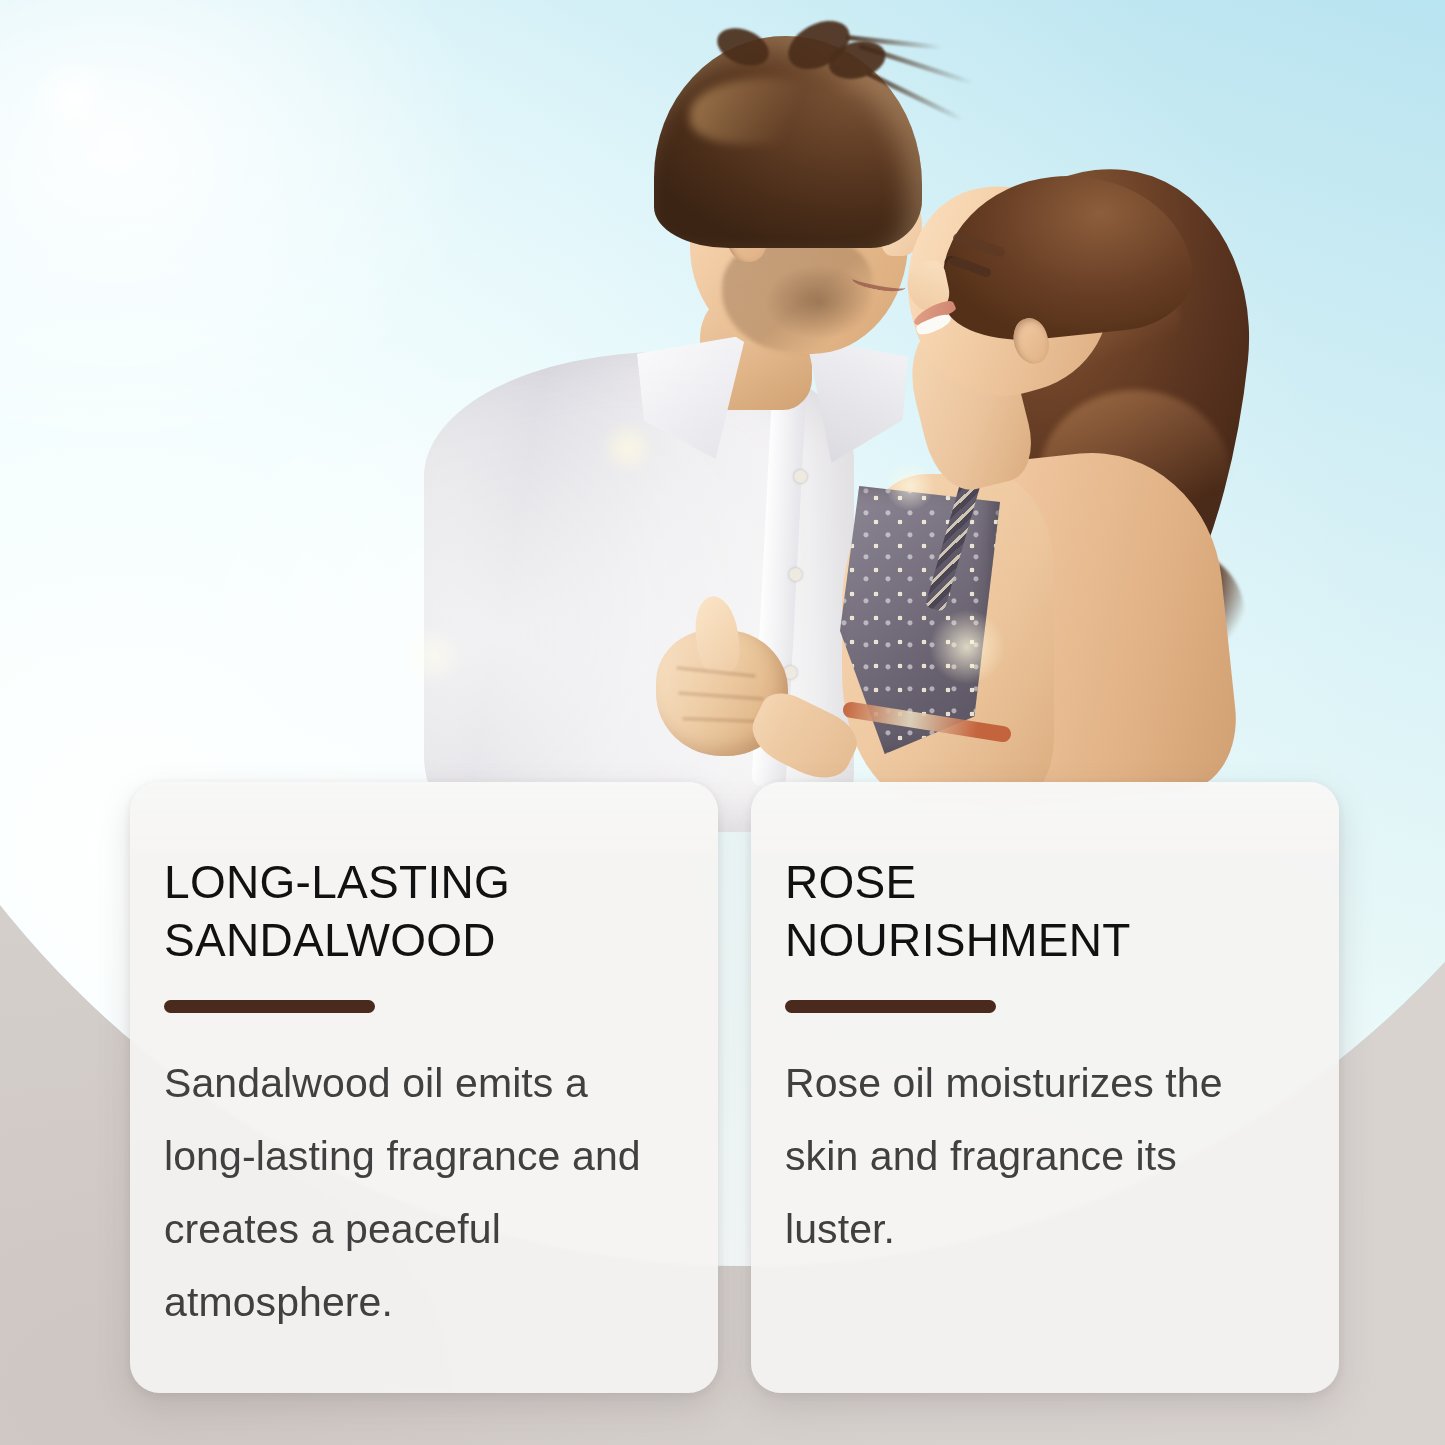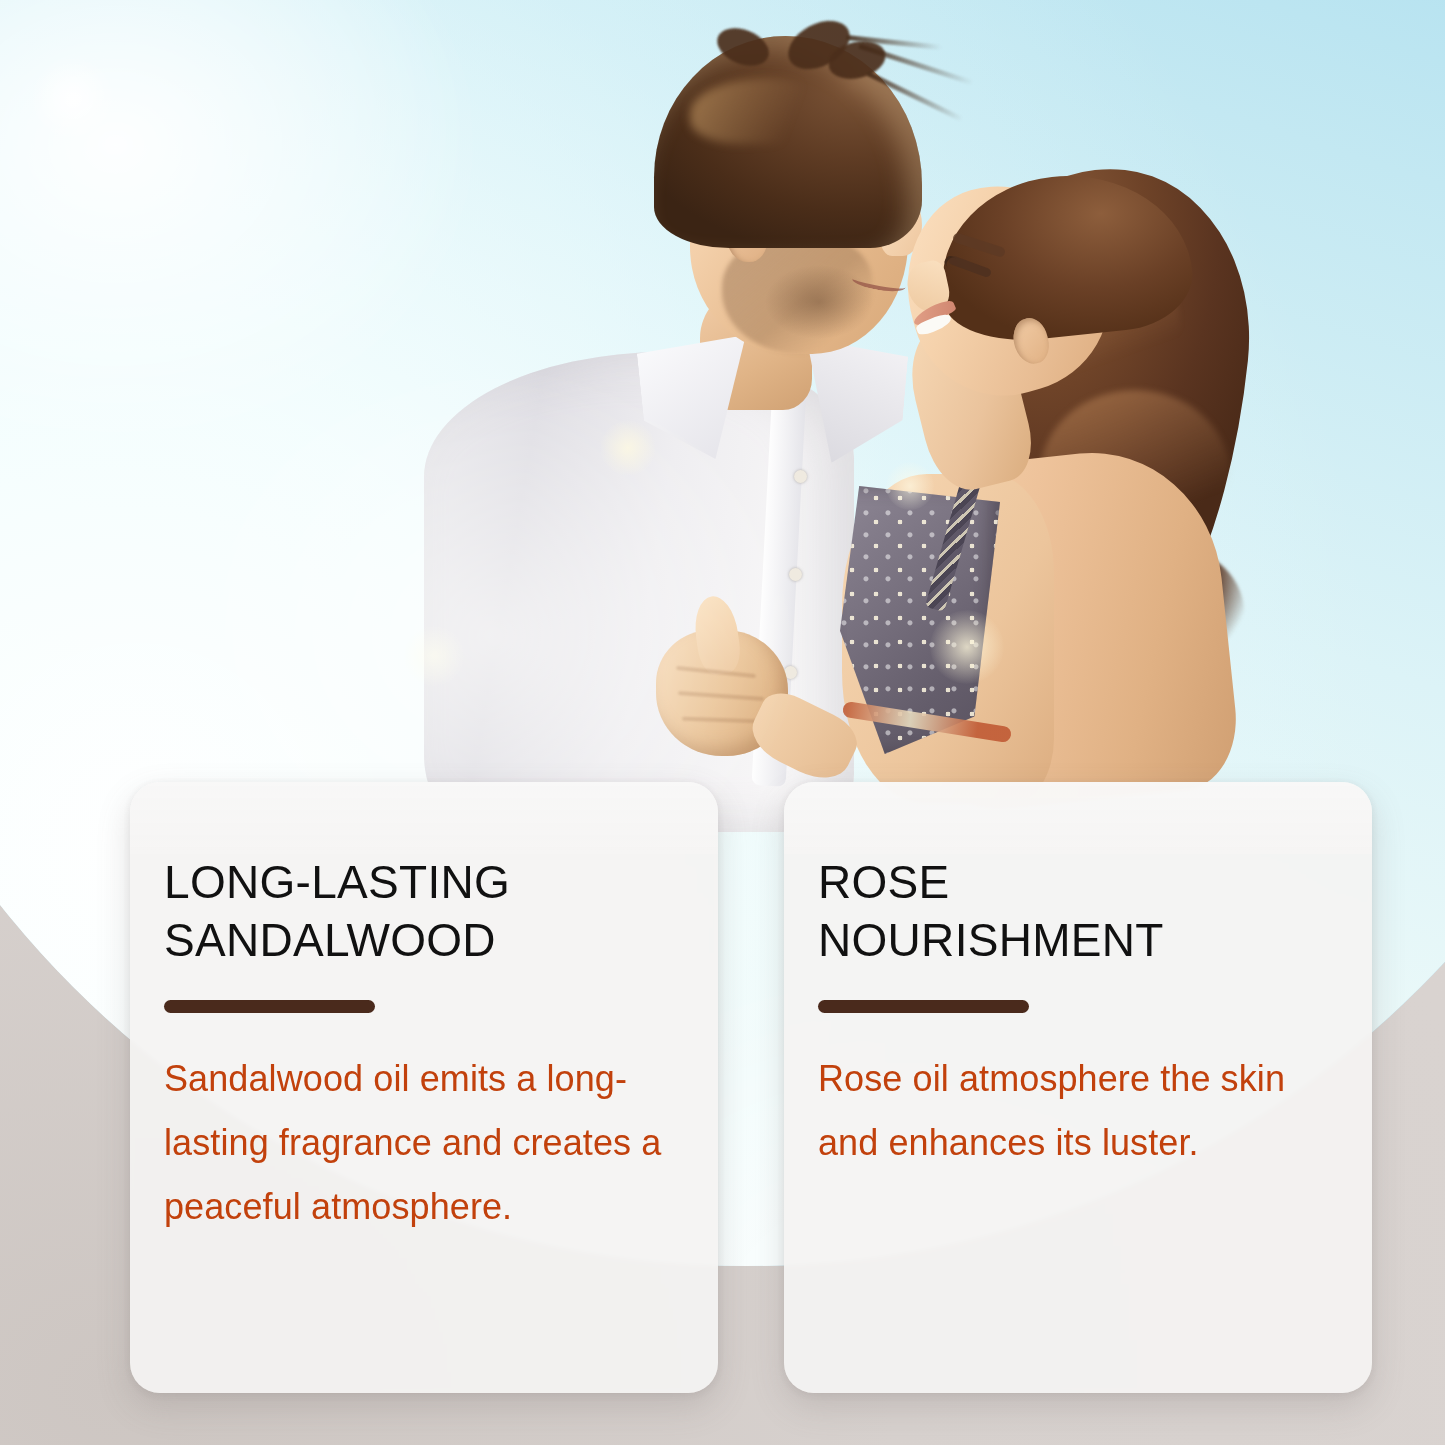--- a/index.html
+++ b/index.html
@@ -322,45 +322,45 @@
     backdrop-filter:blur(2px);
   }
   
   .card::before {
     content:"";
     position:absolute; left:0; right:0; top:0; height:72px;
     background:linear-gradient(180deg,rgba(250,250,250,.62),rgba(246,245,244,.95));
     pointer-events:none;
   }
   .card-1 { left:130px;  width:588px; }
-  .card-2 { left:784px;  width:588px; }
+  .card-2 { left:751px;  width:588px; }
 
   .card-body {
     position:relative; z-index:2;
     padding:72px 44px 0 34px;
   }
   .card-title {
     font-size:46px;
     font-weight:400;
     line-height:1.26;
     letter-spacing:.3px;
     color:#111111;
     white-space:pre-line;
   }
   .accent-bar {
     margin:30px 0 34px 0;
     width:211px; height:13px;
     border-radius:8px;
     background:#4a2a1c;
   }
   .card-text {
-    font-size:36px;
+    font-size:41px;
     font-weight:400;
     line-height:1.78;
-    color:#c2410c;
+    color:#404040;
     letter-spacing:.1px;
   }
 </style>
 </head>
 <body>
 
 <div class="stage">
 
   <div class="backdrop"></div>
 
@@ -447,18 +447,18 @@
         <div class="accent-bar"></div>
         <div class="card-text">Sandalwood oil emits a long-lasting fragrance and creates a peaceful atmosphere.</div>
       </div>
     </div>
 
     <div class="card card-2">
       <div class="card-body">
         <div class="card-title">ROSE
 NOURISHMENT</div>
         <div class="accent-bar"></div>
-        <div class="card-text">Rose oil atmosphere the skin and enhances its luster.</div>
+        <div class="card-text">Rose oil moisturizes the skin and fragrance its luster.</div>
       </div>
     </div>
 
   </div>
 </div>
 
 </body></html>

